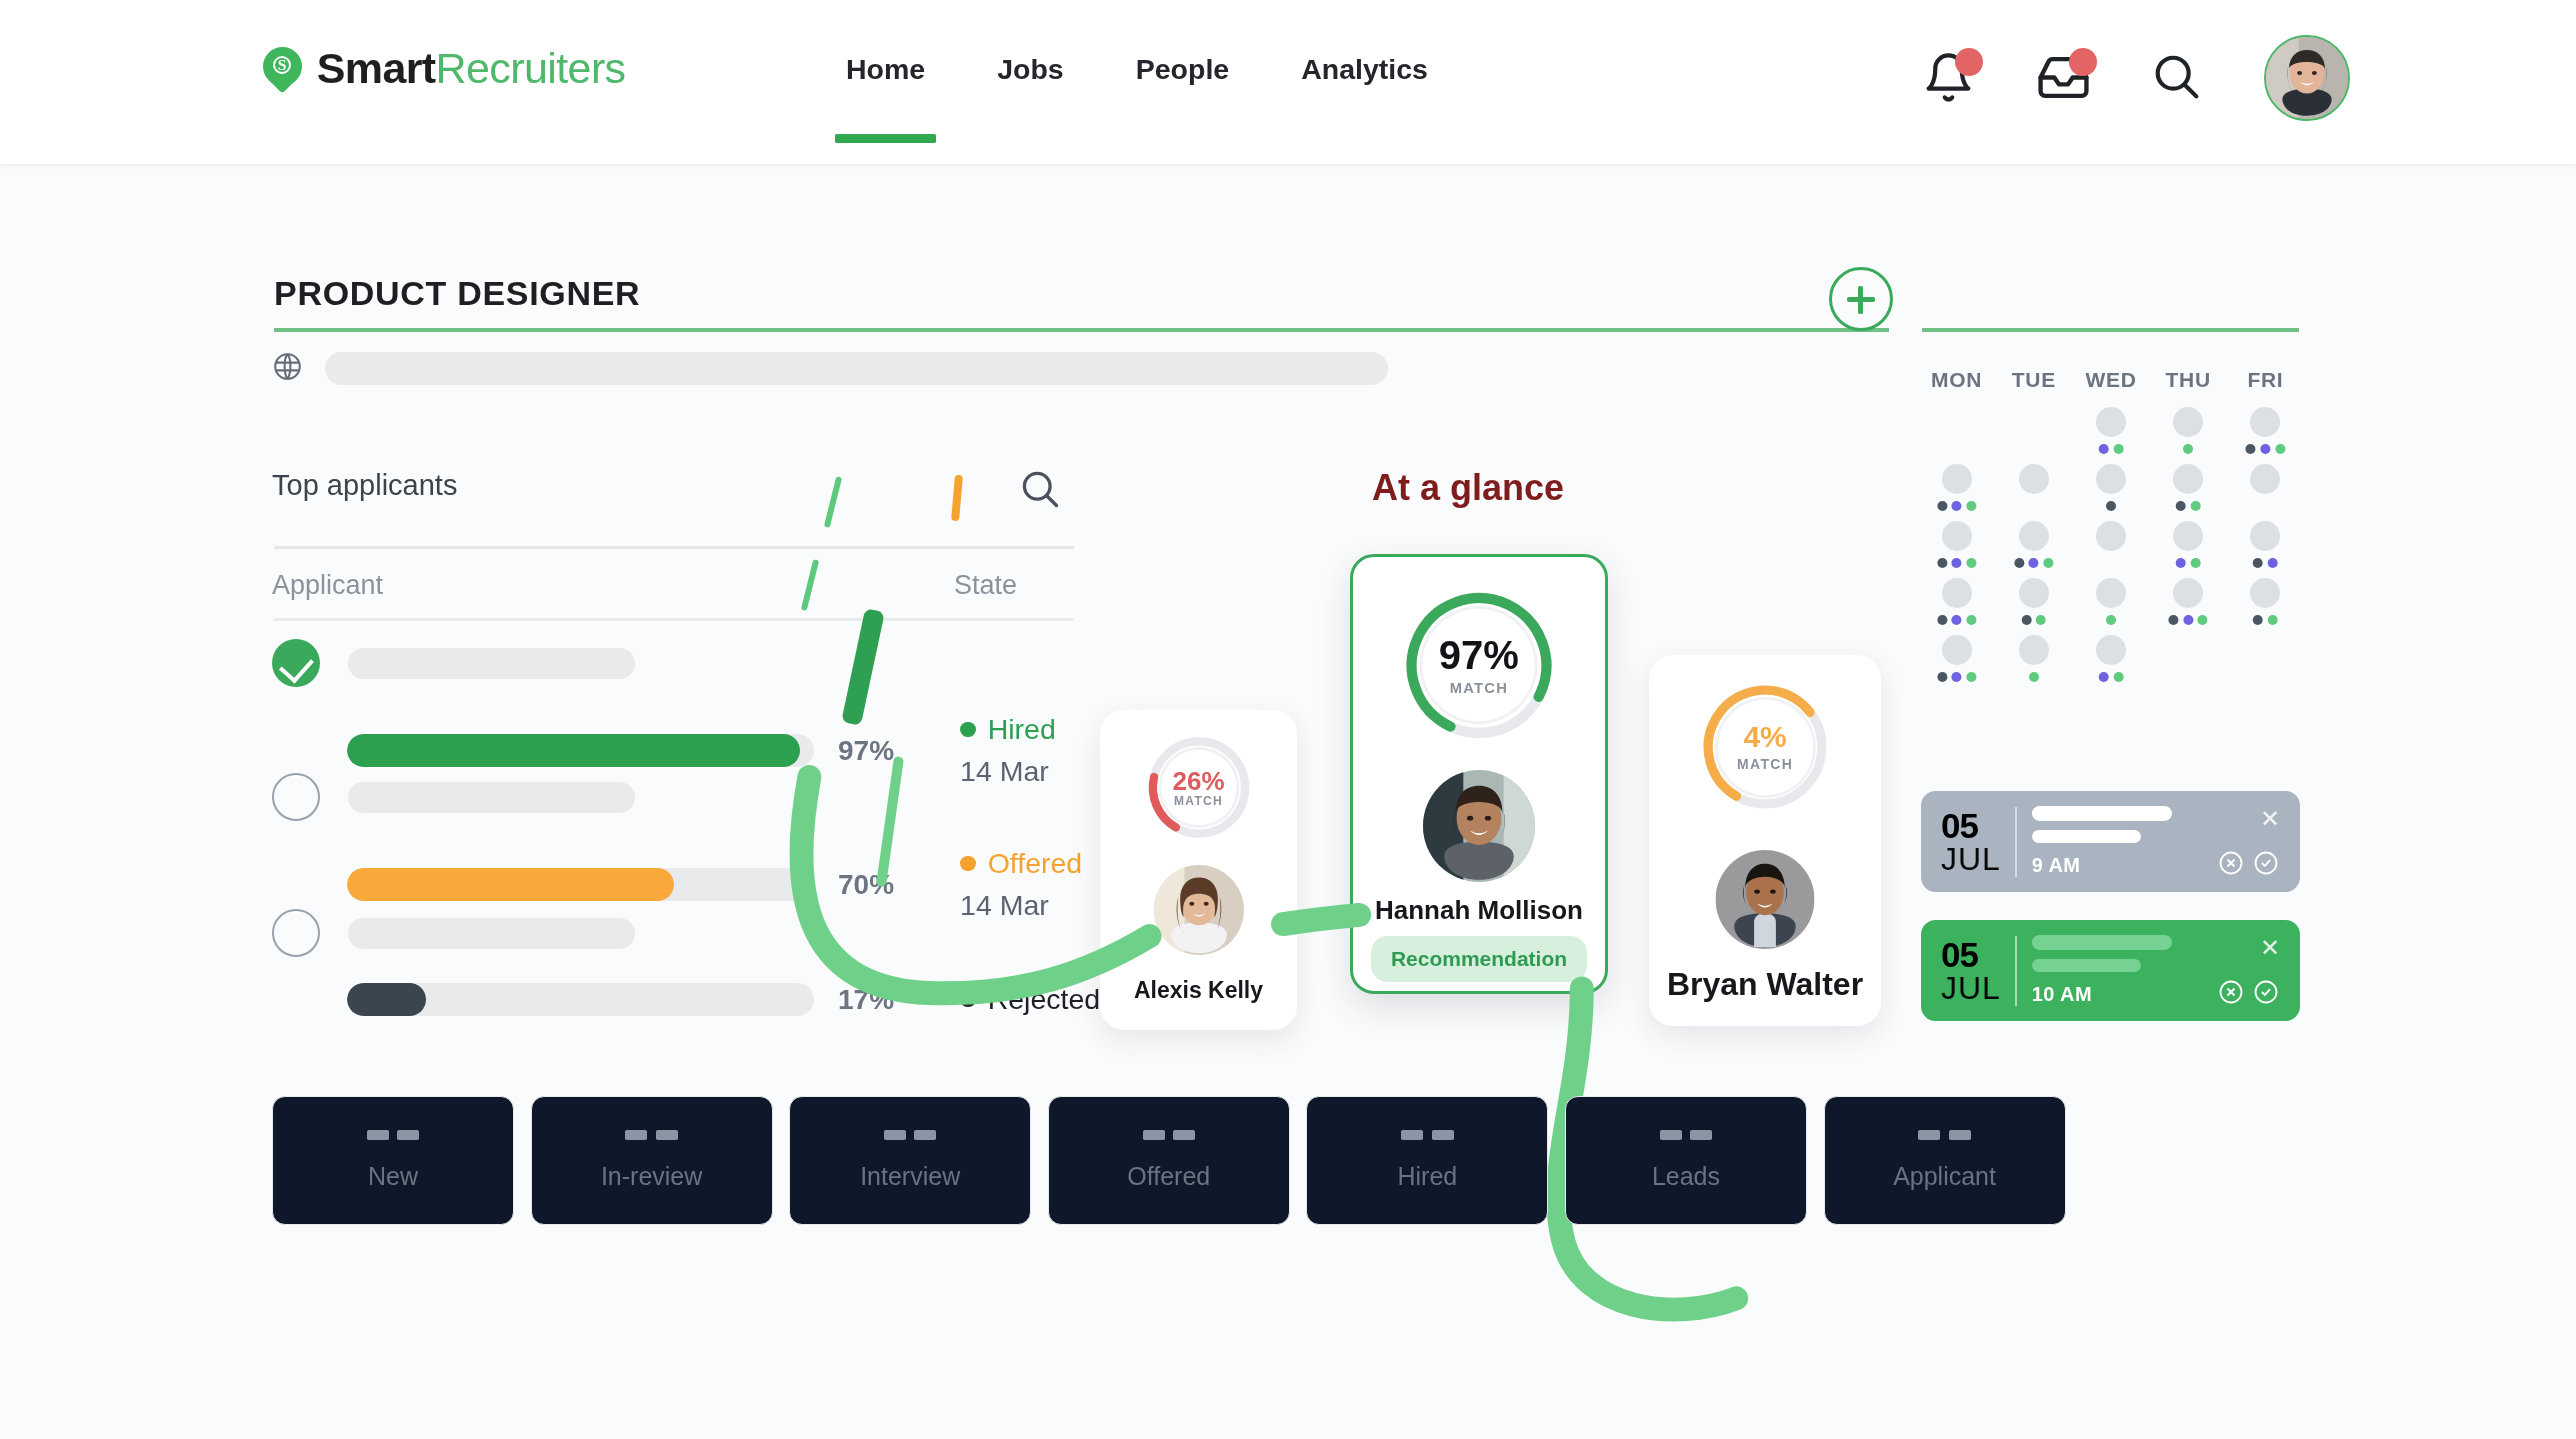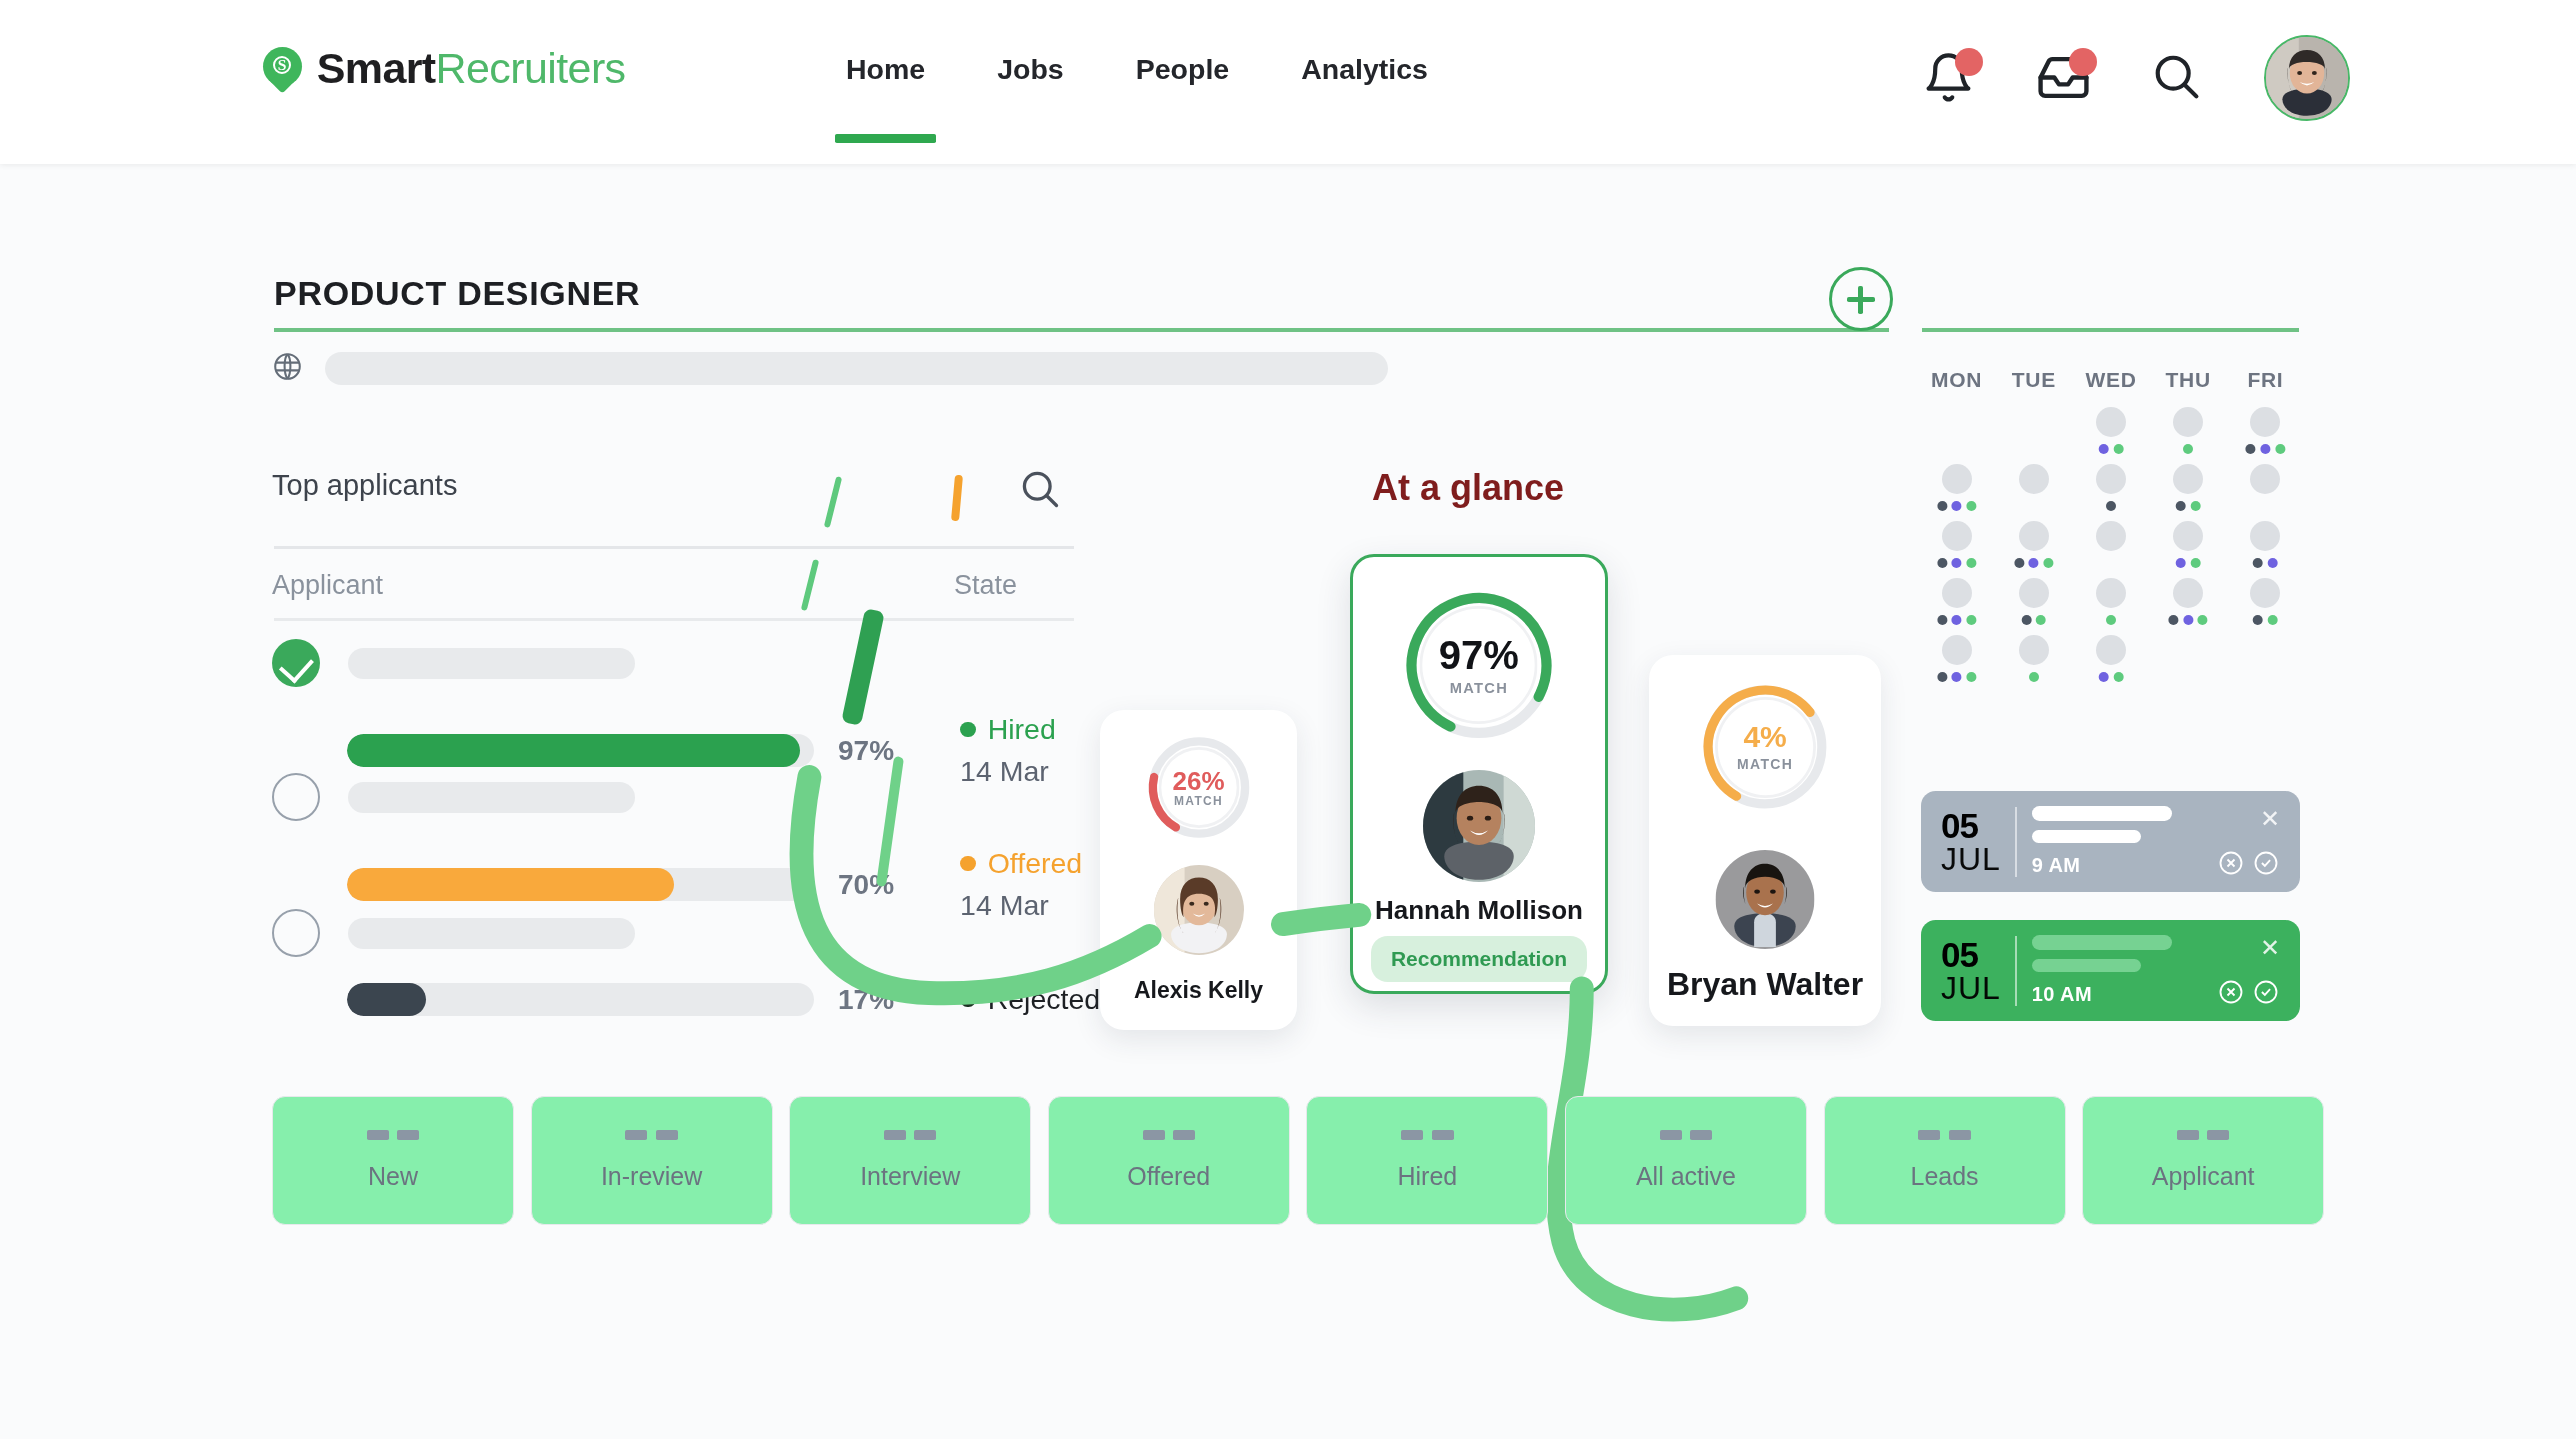--- a/index.html
+++ b/index.html
@@ -178,21 +178,21 @@
   .ev-body { flex: 1; }
   .ev-skel { border-radius: 7.4px; }
   .ev-time { font-size: 20px; font-weight: 700; color: #fff; letter-spacing: 0.4px; }
   .ev-actions { display: flex; flex-direction: column; align-items: flex-end; justify-content: space-between; height: 70px; }
   .ev-x { color: rgba(255,255,255,0.85); font-size: 24px; line-height: 1; cursor: pointer; }
   .ev-circles { display: flex; gap: 7.4px; }
 
   
   .tiles { position: absolute; left: 272px; top: 1096px; display: flex; gap: 16.6px; z-index: 3; }
   .tile {
-    width: 242px; height: 129px; background: #86efac; border: 1.8px solid #e7e9ec;
+    width: 242px; height: 129px; background: #0f172a; border: 1.8px solid #e7e9ec;
     border-radius: 13px; display: flex; flex-direction: column;
     align-items: center; justify-content: center; gap: 22px; cursor: pointer;
   }
   .tile-dashes { display: flex; gap: 8.3px; }
   .tile-dash { width: 22px; height: 9.2px; background: #8b96a4; border-radius: 1.8px; }
   .tile-label { font-size: 25px; color: #6b7380; }
 
   .curve { position: absolute; left: 0; top: 0; pointer-events: none; z-index: 2; }
 </style>
 </head>
@@ -691,32 +691,25 @@
           <span class="tile-dash"></span>
           <span class="tile-dash"></span>
         </div>
         <div class="tile-label">Hired</div>
       </div>
       <div class="tile">
         <div class="tile-dashes">
           <span class="tile-dash"></span>
           <span class="tile-dash"></span>
         </div>
-        <div class="tile-label">All active</div>
+        <div class="tile-label">Leads</div>
       </div>
       <div class="tile">
         <div class="tile-dashes">
           <span class="tile-dash"></span>
           <span class="tile-dash"></span>
         </div>
-        <div class="tile-label">Leads</div>
-      </div>
-      <div class="tile">
-        <div class="tile-dashes">
-          <span class="tile-dash"></span>
-          <span class="tile-dash"></span>
-        </div>
         <div class="tile-label">Applicant</div>
       </div>
     </div>
 
 </div>
 
 
 </body></html>

